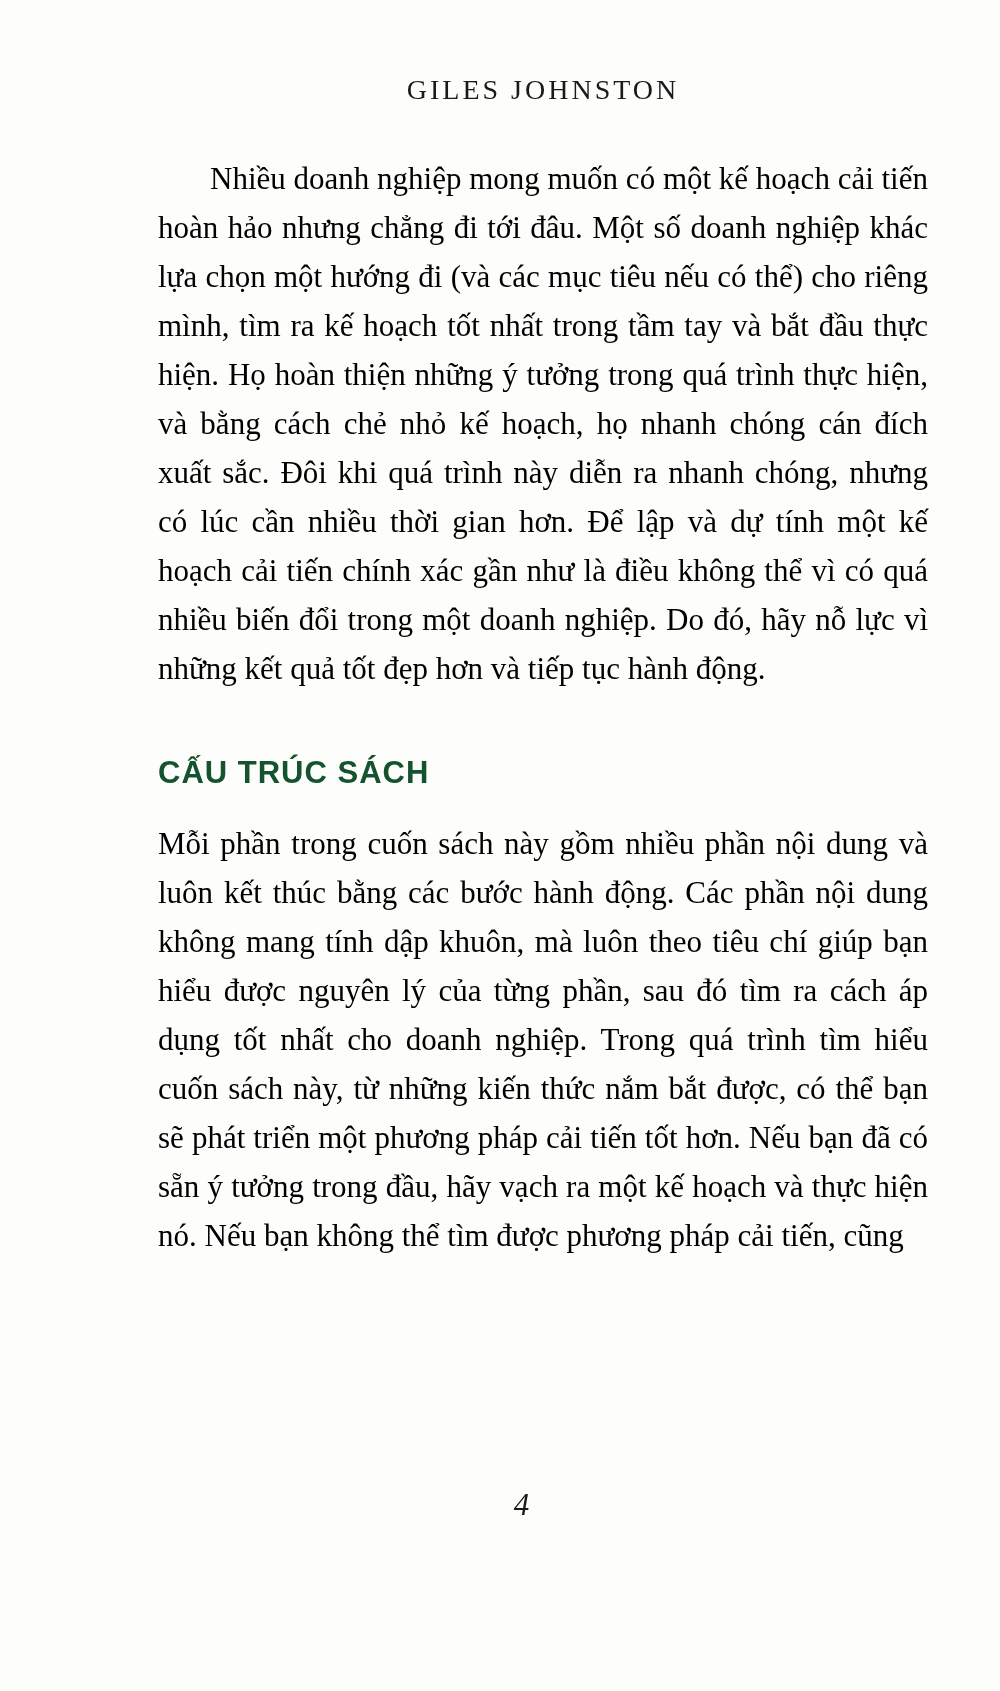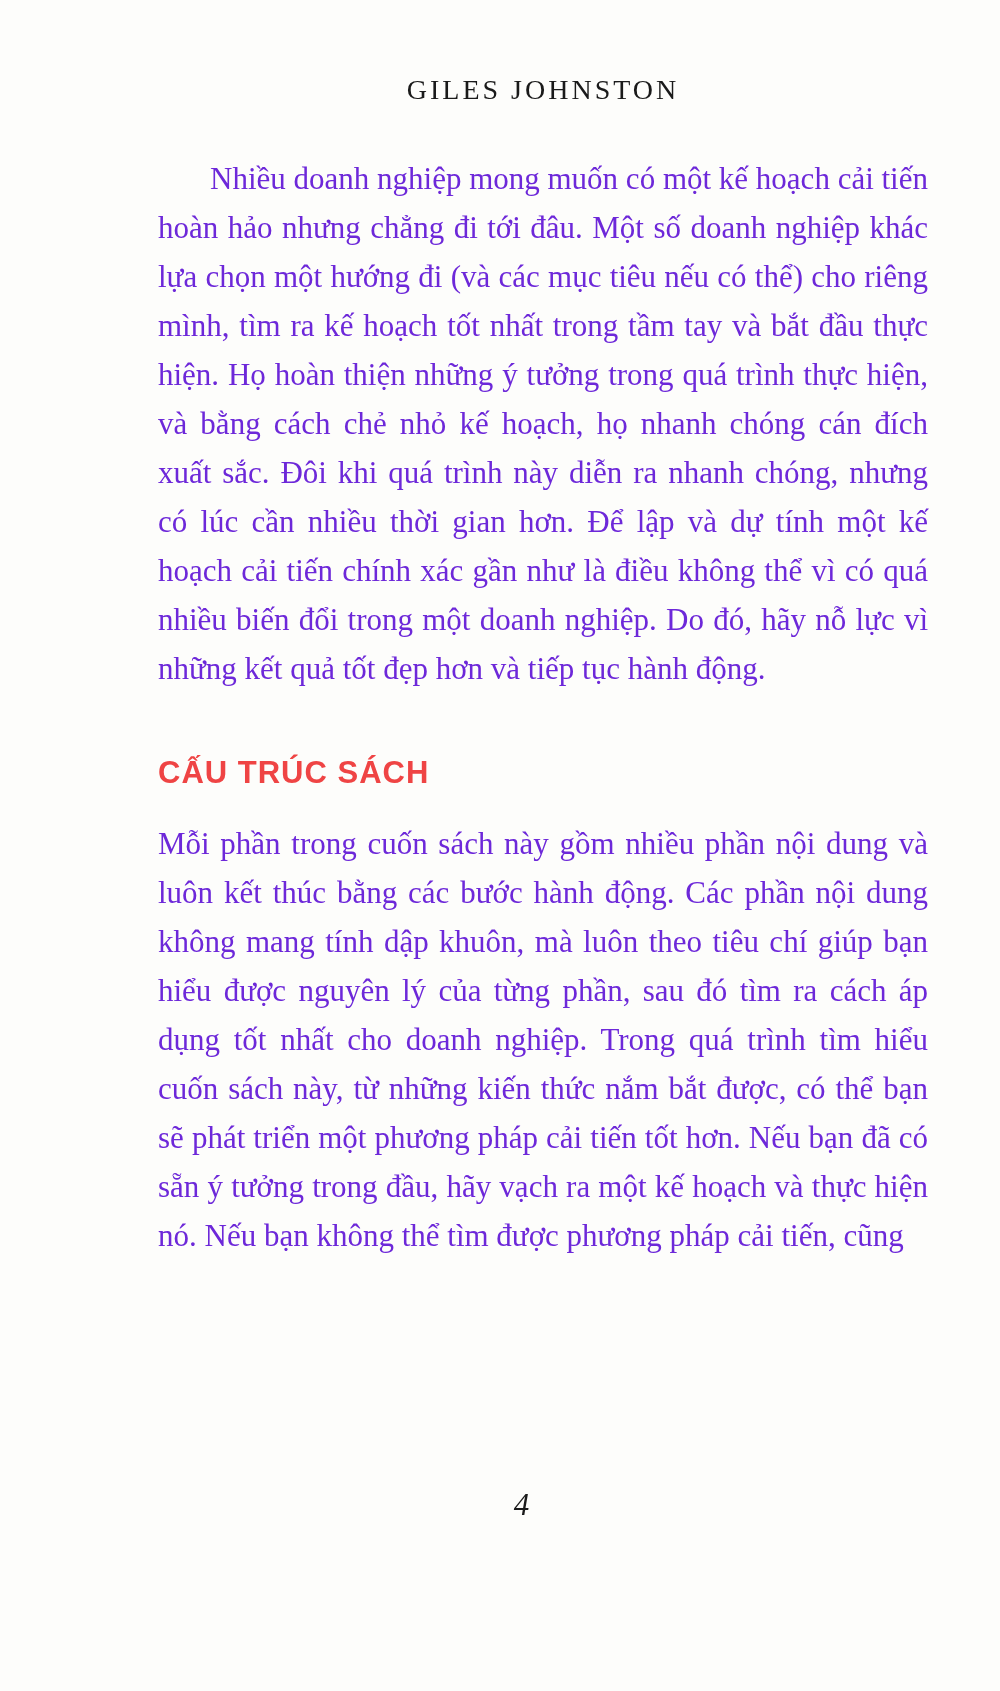--- a/index.html
+++ b/index.html
@@ -27,34 +27,34 @@
   }
   .content {
     margin: 0 115px;
   }
   .para {
     margin: 0;
     font-size: 31px;
     line-height: 49px;
     text-align: justify;
     text-justify: inter-word;
-    color: #6d28d9;
+    color: #000000;
   }
   .para.first {
     margin-top: 48px;
     text-indent: 52px;
   }
   .section-heading {
     margin-top: 62px;
     margin-bottom: 28px;
     font-family: "Liberation Sans", sans-serif;
     font-size: 31px;
     font-weight: bold;
     letter-spacing: 1px;
-    color: #ef4444;
+    color: #14532d;
   }
   .para.second {
     margin-top: 8px;
   }
   .page-number {
     position: absolute;
     bottom: 168px;
     left: 0;
     width: 100%;
     text-align: center;

